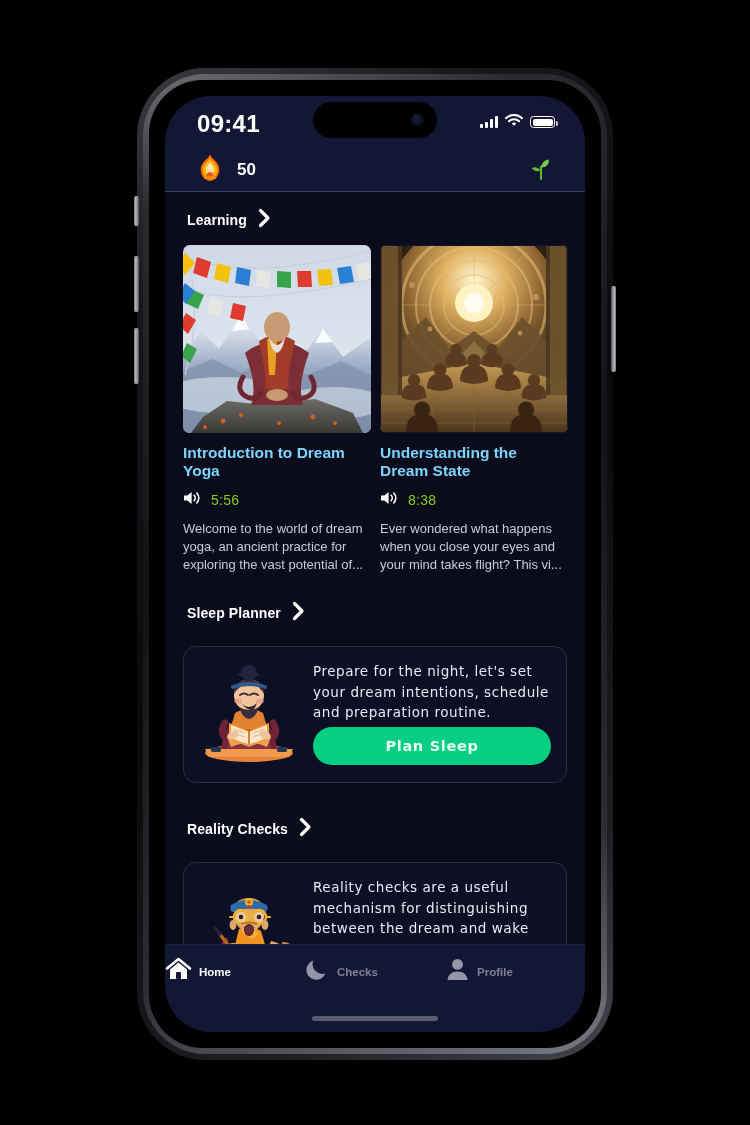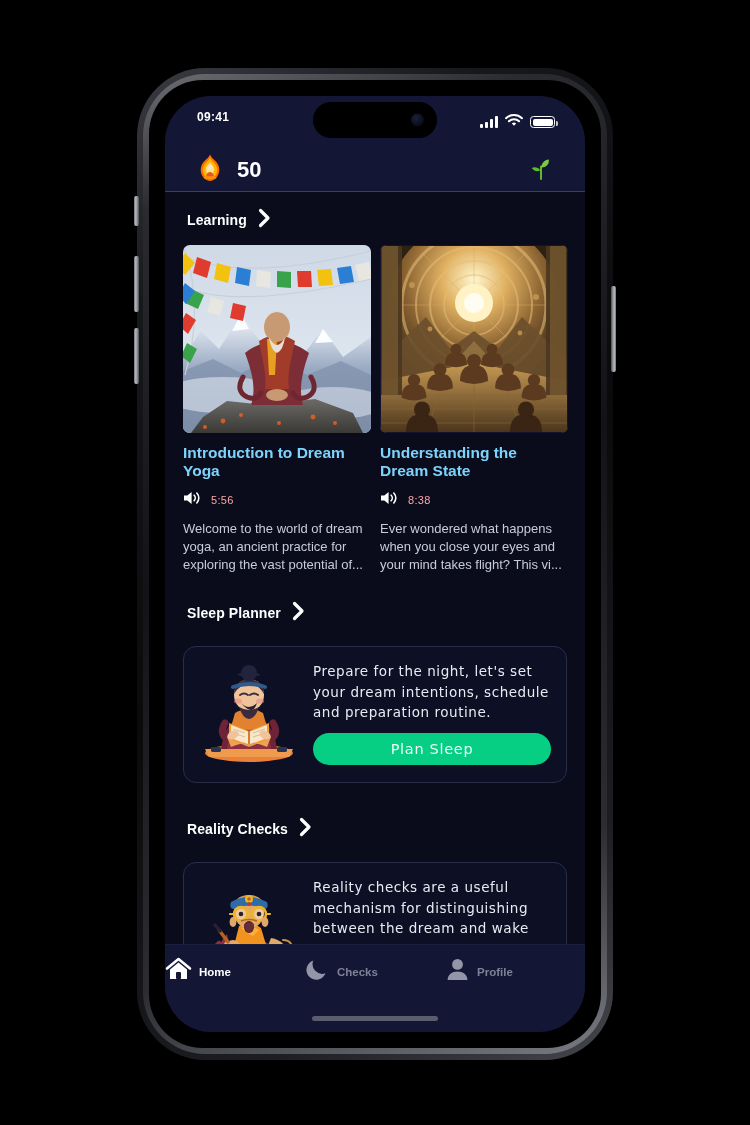--- a/index.html
+++ b/index.html
@@ -38,21 +38,21 @@
 
   
   .app { position:absolute; inset:0; background:#0a0c1c; display:flex; flex-direction:column; }
 
   
   .statusbar {
     position:relative; height:52px; background:#131634; flex:0 0 auto;
     display:flex; align-items:flex-start; justify-content:space-between;
     padding:14px 30px 0 32px; color:#fff;
   }
-  .sb-time { font-size:12px; font-weight:700; letter-spacing:.3px; }
+  .sb-time { font-size:24px; font-weight:700; letter-spacing:.3px; }
   .sb-right { display:flex; align-items:center; gap:7px; padding-top:3px; }
   .dyn-island {
     position:absolute; left:50%; transform:translateX(-50%); top:6px;
     width:124px; height:36px; border-radius:20px; background:#000;
   }
   .di-cam { position:absolute; right:13px; top:50%; transform:translateY(-50%);
             width:13px; height:13px; border-radius:50%;
             background:radial-gradient(circle at 38% 34%, #19203a 0%, #0c1020 55%, #05060c 100%); }
 
   .bars { display:flex; align-items:flex-end; gap:2px; height:12px; }
@@ -65,58 +65,58 @@
   .batt i { position:absolute; left:1.5px; top:1.5px; bottom:1.5px; right:1.5px;
             background:#fff; border-radius:2px; }
 
   
   .appbar {
     flex:0 0 auto; height:44px; background:#131634;
     display:flex; align-items:center; justify-content:space-between;
     padding:0 30px 0 32px; border-bottom:1.5px solid #3c3f5c;
   }
   .streak { display:flex; align-items:center; gap:14px; }
-  .streak-val { color:#fff; font-size:22px; font-weight:600; }
+  .streak-val { color:#fff; font-size:17px; font-weight:600; }
 
   
   .content { flex:1 1 auto; background:#0a0c1c; padding:16px 0 0 0; overflow:hidden; position:relative; }
 
   .sec-head {
     display:flex; align-items:center; gap:11px;
     padding:0 22px; margin-bottom:13px;
   }
   .sec-title { color:#fff; font-size:14px; font-weight:700; letter-spacing:.1px; }
   .chev { color:#fff; display:block; }
 
   
   .learn-row { display:flex; gap:9px; padding:0 18px; }
   .learn-card { width:188px; flex:0 0 188px; }
   .thumb { width:188px; height:188px; border-radius:7px; overflow:hidden; position:relative;
            background:#1a2236; }
   .lc-title { color:#7dd3fc; font-size:15.5px; font-weight:700; line-height:1.18; margin-top:11px; }
   .lc-meta { display:flex; align-items:center; gap:9px; margin-top:9px; }
-  .lc-dur { color:#fca5a5; font-size:11px; font-weight:500; letter-spacing:.3px; }
+  .lc-dur { color:#84cc16; font-size:14px; font-weight:500; letter-spacing:.3px; }
   .lc-desc { color:#c8cbd8; font-size:13px; line-height:1.42; margin-top:10px;
              display:-webkit-box; -webkit-line-clamp:3; -webkit-box-orient:vertical; overflow:hidden; }
 
   
   .promo-wrap { padding:8px 18px; }
   .promo {
     background:#0d0f24; border:1px solid #2a2d48; border-radius:13px;
     padding:14px 15px 17px 13px; display:flex; gap:12px; align-items:stretch;
   }
   .promo-art { flex:0 0 104px; width:104px; display:flex; align-items:center; justify-content:center; }
   .promo-body { flex:1 1 auto; display:flex; flex-direction:column; }
   .promo-text {
     color:#e9eaf2; font-size:13.5px; line-height:1.54; letter-spacing:.55px;
     font-family:"DejaVu Sans", sans-serif;
   }
   .cta {
     margin-top:auto; background:#06ce82; border:none; border-radius:22px;
-    height:32px; color:#eafff5; font-size:14.5px; font-weight:400; letter-spacing:.7px;
+    height:38px; color:#eafff5; font-size:14.5px; font-weight:700; letter-spacing:.7px;
     font-family:"DejaVu Sans", sans-serif; cursor:pointer;
     display:flex; align-items:center; justify-content:center;
   }
   .sec-gap { height:26px; }
 
   
   .tabbar {
     flex:0 0 auto; height:88px; background:#131634;
     display:flex; align-items:flex-start; padding-top:12px;
     border-top:1px solid #1b1e3c; position:relative;

